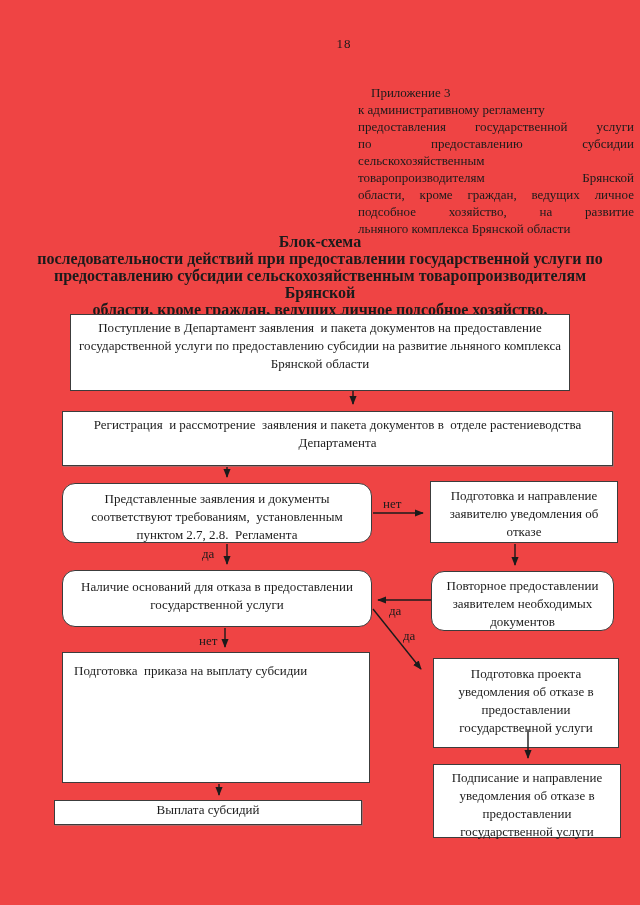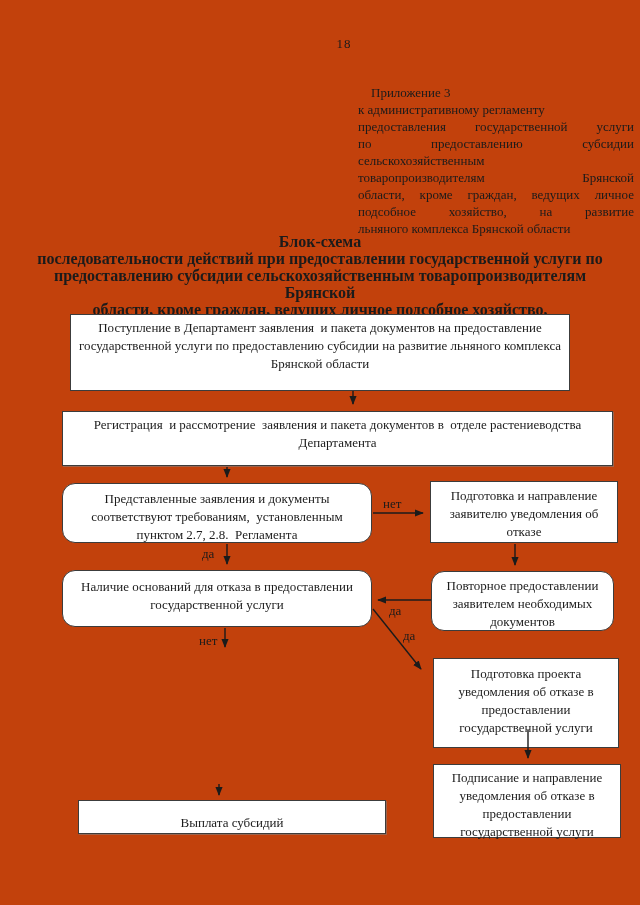--- a/index.html
+++ b/index.html
@@ -1,17 +1,17 @@
 <!DOCTYPE html>
 <html><head>
 <meta charset="utf-8">
 <style>
   html,body{margin:0;padding:0;background:#ffffff;}
   .page{
-    position:relative;width:640px;height:905px;background:#c2410c;
+    position:relative;width:640px;height:905px;background:#ef4444;
     font-family:"Liberation Serif","DejaVu Serif",serif;color:#1b1b1b;
     overflow:hidden;
   }
   .pageno{position:absolute;left:330px;top:36px;width:28px;text-align:center;
     font-size:13px;letter-spacing:1px;}
   .appendix{position:absolute;left:358px;top:84px;width:276px;font-size:13px;line-height:17px;}
   .ap-line{white-space:nowrap;}
   .ap-line.just{white-space:normal;text-align:justify;text-align-last:justify;}
   .ap-line.indent{padding-left:13px;}
   .title{position:absolute;left:30px;top:233px;width:580px;font-size:16px;font-weight:bold;
@@ -69,27 +69,28 @@
 заявителю уведомления об
 отказе</div>
 
   <div class="box rounded" style="left:62px;top:570px;width:310px;height:57px;padding-top:7px;">Наличие оснований для отказа в предоставлении
 государственной услуги</div>
 
   <div class="box rounded" style="left:431px;top:571px;width:183px;height:60px;padding-top:5px;">Повторное предоставлении
 заявителем необходимых
 документов</div>
 
+  <div class="box" style="left:62px;top:652px;width:308px;height:131px;text-align:left;padding:9px 8px 0 11px;">Подготовка  приказа на выплату субсидии</div>
 
   <div class="box" style="left:433px;top:658px;width:186px;height:90px;padding-top:6px;">Подготовка проекта
 уведомления об отказе в
 предоставлении
 государственной услуги</div>
 
-  <div class="box shadow" style="left:78px;top:800px;width:308px;height:34px;padding-top:13px;">Выплата субсидий</div>
+  <div class="box shadow" style="left:54px;top:800px;width:308px;height:25px;padding-top:0;">Выплата субсидий</div>
 
   <div class="box" style="left:433px;top:764px;width:188px;height:74px;padding-top:4px;">Подписание и направление
 уведомления об отказе в
 предоставлении
 государственной услуги</div>
 
   <div class="lbl" style="left:383px;top:497px;">нет</div>
   <div class="lbl" style="left:202px;top:547px;">да</div>
   <div class="lbl" style="left:389px;top:604px;">да</div>
   <div class="lbl" style="left:403px;top:629px;">да</div>

